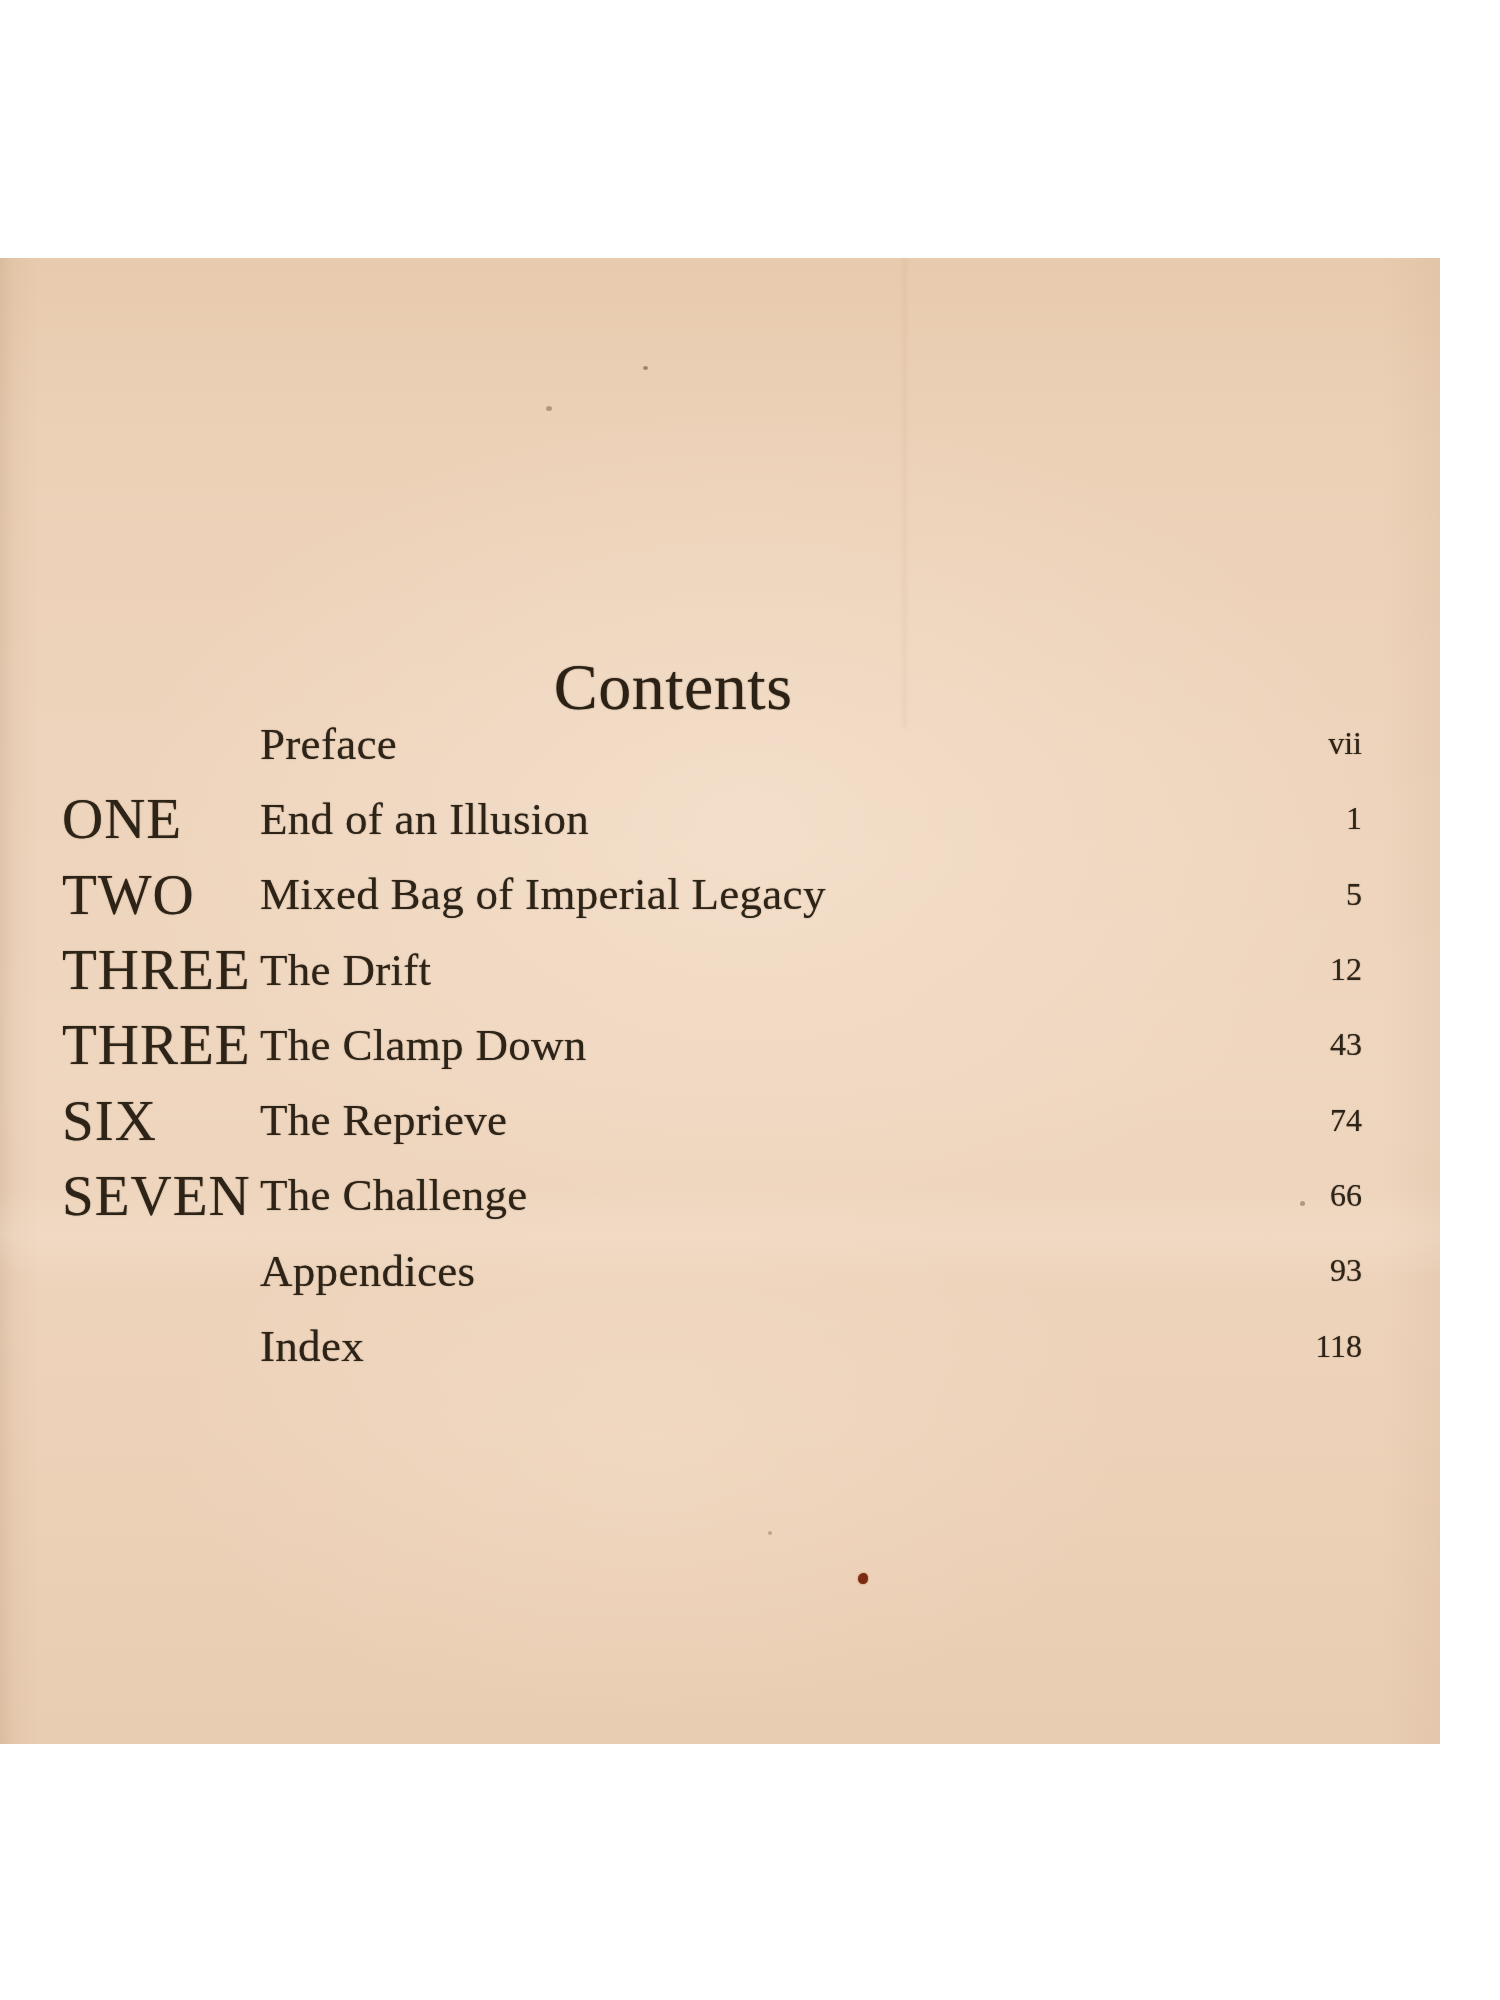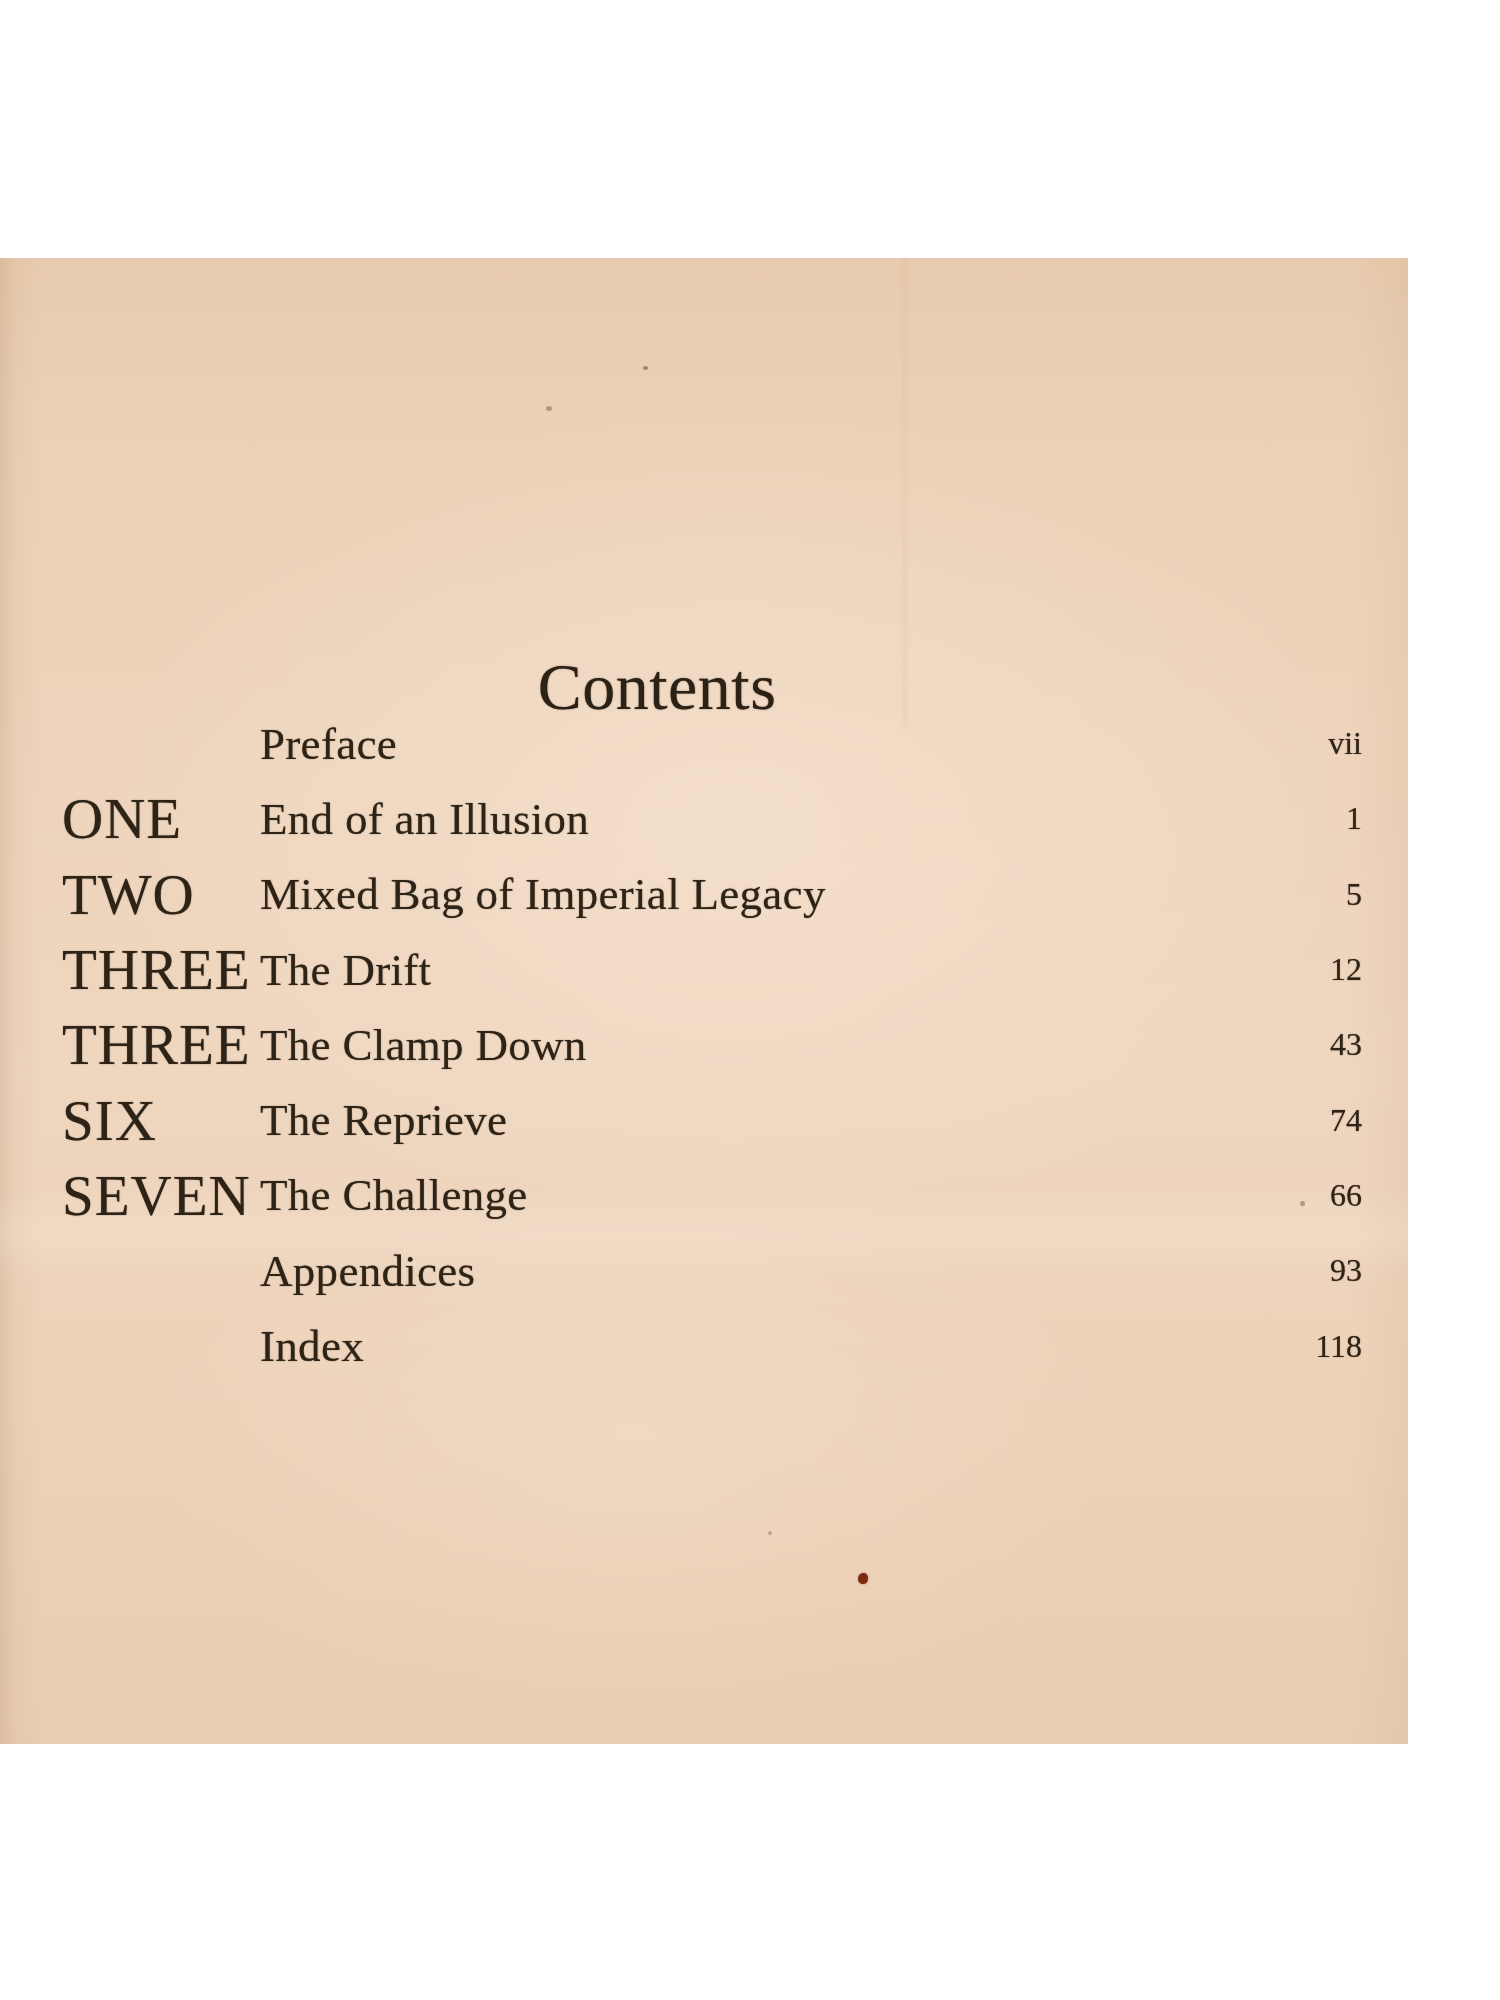--- a/index.html
+++ b/index.html
@@ -24,20 +24,21 @@
     top: 258px;
     width: 1408px;
     height: 1486px;
     background:
       radial-gradient(ellipse 900px 600px at 52% 38%, rgba(255,246,233,0.30), rgba(255,246,233,0) 70%),
       radial-gradient(ellipse 700px 400px at 45% 80%, rgba(255,244,230,0.18), rgba(255,244,230,0) 70%),
       linear-gradient(90deg, rgba(132,92,58,0.14) 0px, rgba(132,92,58,0.05) 14px, rgba(132,92,58,0) 40px),
       linear-gradient(90deg, rgba(0,0,0,0) 96%, rgba(132,92,58,0.06) 100%),
       linear-gradient(180deg, #e8cbae 0%, #ecd1b7 12%, #eed4bc 34%, #efd6bf 55%, #edd2b9 78%, #e9cdb2 100%);
     color: #2d2316;
+    padding-left: 32px;
   }
   
   .crease-v {
     position: absolute;
     left: 903px;
     top: 0;
     width: 3px;
     height: 470px;
     background: rgba(146,106,74,0.10);
     filter: blur(2px);

